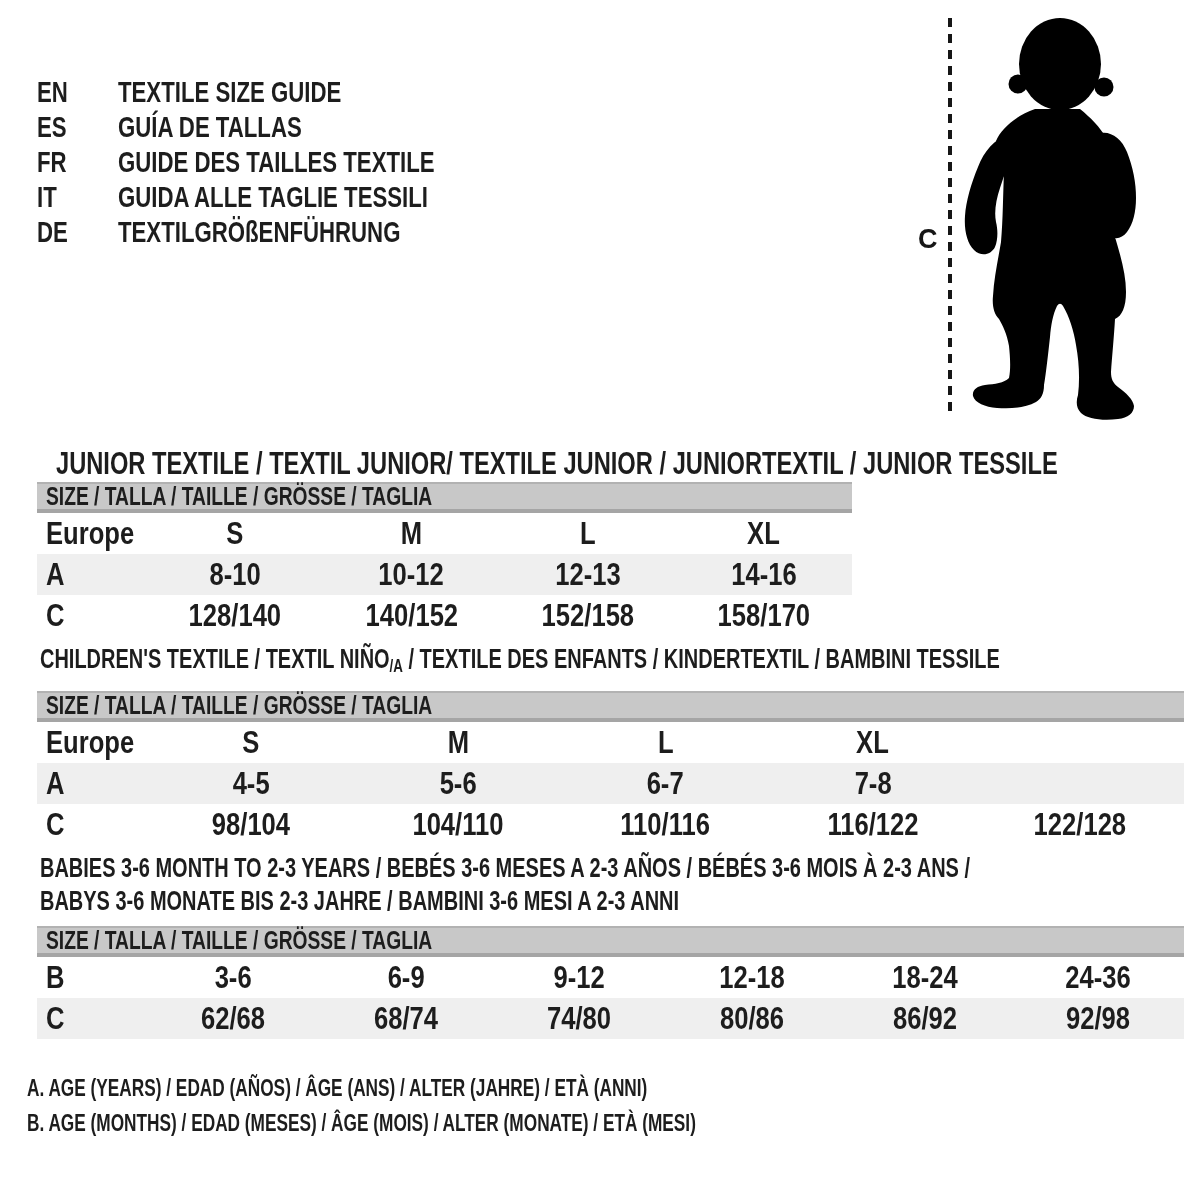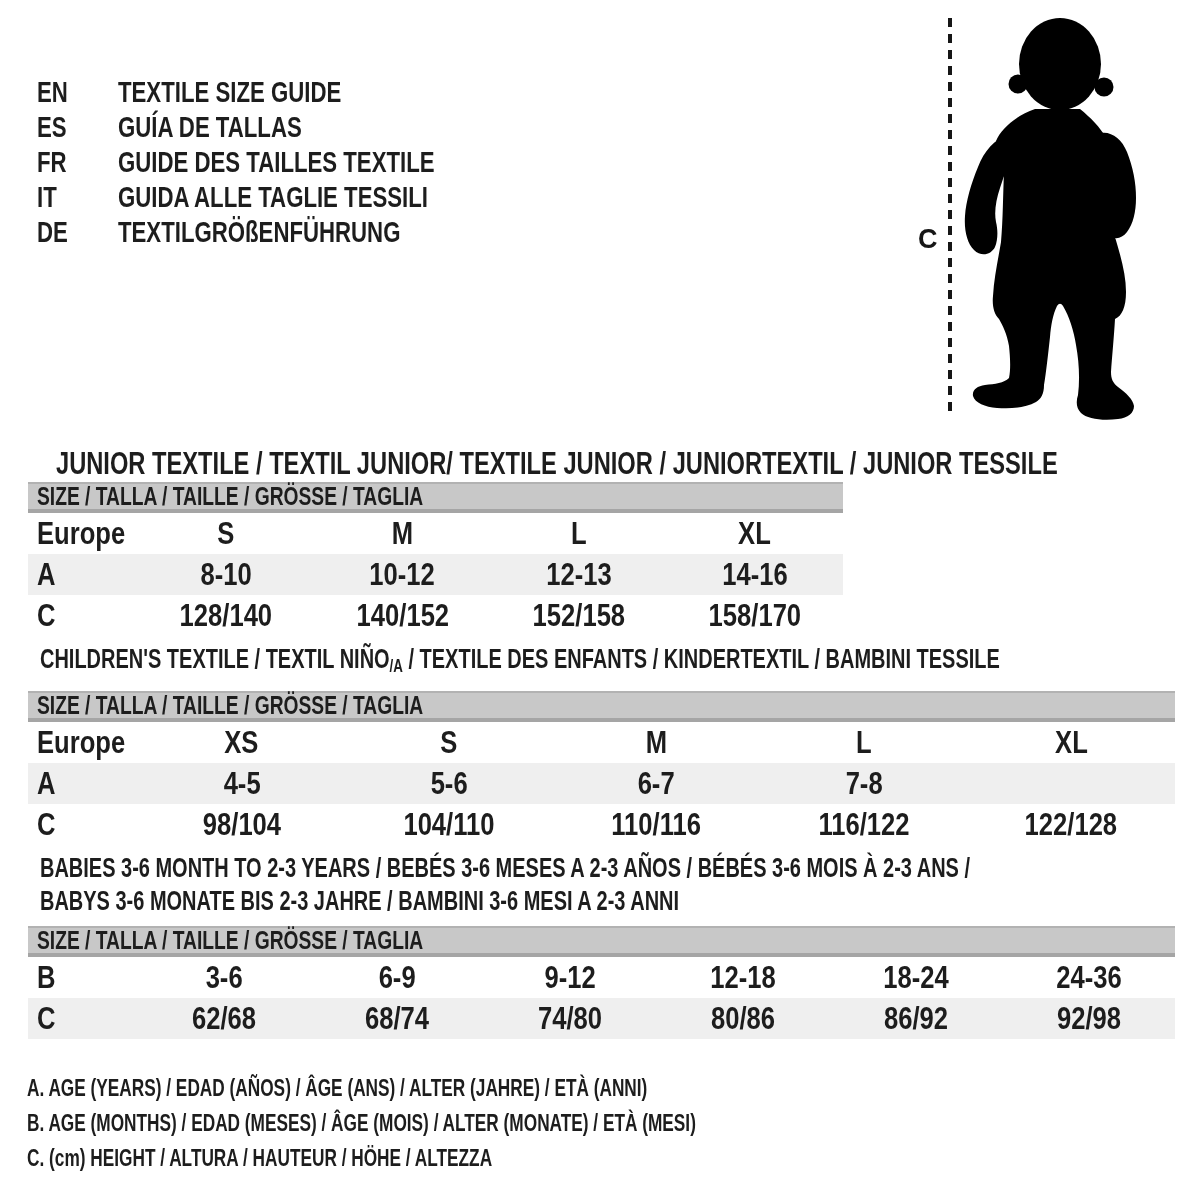--- a/index.html
+++ b/index.html
@@ -20,21 +20,21 @@
 
   
   .figure-svg{position:absolute;left:898px;top:8px;width:282px;height:420px;}
   .figure-svg text{font-family:"Liberation Sans",sans-serif;font-weight:bold;font-size:27px;fill:#161616;}
 
   
   .sec-title{position:absolute;left:40px;font-size:27px;line-height:33px;--sx:.74;}
   .title-sub{font-size:18px;vertical-align:-4px;}
 
   
-  .tbl{position:absolute;left:28px;--sx:.8;}
+  .tbl{position:absolute;left:37px;--sx:.8;}
   .size-bar{
     box-sizing:border-box;height:31px;line-height:25px;
     background:#c8c8c8;border-top:2px solid #b2b2b2;border-bottom:4px solid #a5a5a5;
     padding-left:9px;font-size:26px;--sx:.74;
   }
   .trow{display:grid;height:41px;line-height:31px;font-size:32px;align-items:center;}
   .cols-5{grid-template-columns:110px repeat(4,1fr);}
   .cols-6{grid-template-columns:110px repeat(5,1fr);}
   .cols-7{grid-template-columns:110px repeat(6,1fr);}
   .cell-l{padding-left:9px;text-align:left;}
@@ -147,21 +147,20 @@
 
   <h2 class="sec-title" id="children-title" style="margin:0;font-size:27px;">
     <span class="cx cx-l"><span>CHILDREN'S TEXTILE / TEXTIL NIÑO</span><span class="title-sub">/A</span><span> / TEXTILE DES ENFANTS / KINDERTEXTIL / BAMBINI TESSILE</span></span>
   </h2>
   <div class="tbl" id="children-table">
     <div class="size-bar">
       <span class="cx cx-l">SIZE / TALLA / TAILLE / GRÖSSE / TAGLIA</span>
     </div>
     <div class="trow cols-6">
       <div class="cell-l"><span class="cx cx-l">Europe</span></div>
-      <div class="cell-c"><span class="cx cx-c">XS</span></div>
       <div class="cell-c"><span class="cx cx-c">S</span></div>
       <div class="cell-c"><span class="cx cx-c">M</span></div>
       <div class="cell-c"><span class="cx cx-c">L</span></div>
       <div class="cell-c"><span class="cx cx-c">XL</span></div>
     </div>
     <div class="trow cols-6 alt">
       <div class="cell-l"><span class="cx cx-l">A</span></div>
       <div class="cell-c"><span class="cx cx-c">4-5</span></div>
       <div class="cell-c"><span class="cx cx-c">5-6</span></div>
       <div class="cell-c"><span class="cx cx-c">6-7</span></div>
@@ -201,16 +200,15 @@
       <div class="cell-c"><span class="cx cx-c">74/80</span></div>
       <div class="cell-c"><span class="cx cx-c">80/86</span></div>
       <div class="cell-c"><span class="cx cx-c">86/92</span></div>
       <div class="cell-c"><span class="cx cx-c">92/98</span></div>
     </div>
   </div>
 
   <section class="legend">
     <div class="legend-row"><span class="cx cx-l">A. AGE (YEARS) / EDAD (AÑOS) / ÂGE (ANS) / ALTER (JAHRE) / ETÀ (ANNI)</span></div>
     <div class="legend-row"><span class="cx cx-l">B. AGE (MONTHS) / EDAD (MESES) / ÂGE (MOIS) / ALTER (MONATE) / ETÀ (MESI)</span></div>
-    <div class="legend-row"><span class="cx cx-l">C. (cm) HEIGHT / ALTURA / HAUTEUR / HÖHE / ALTEZZA</span></div>
   </section>
 
 </div>
 
 </body></html>

